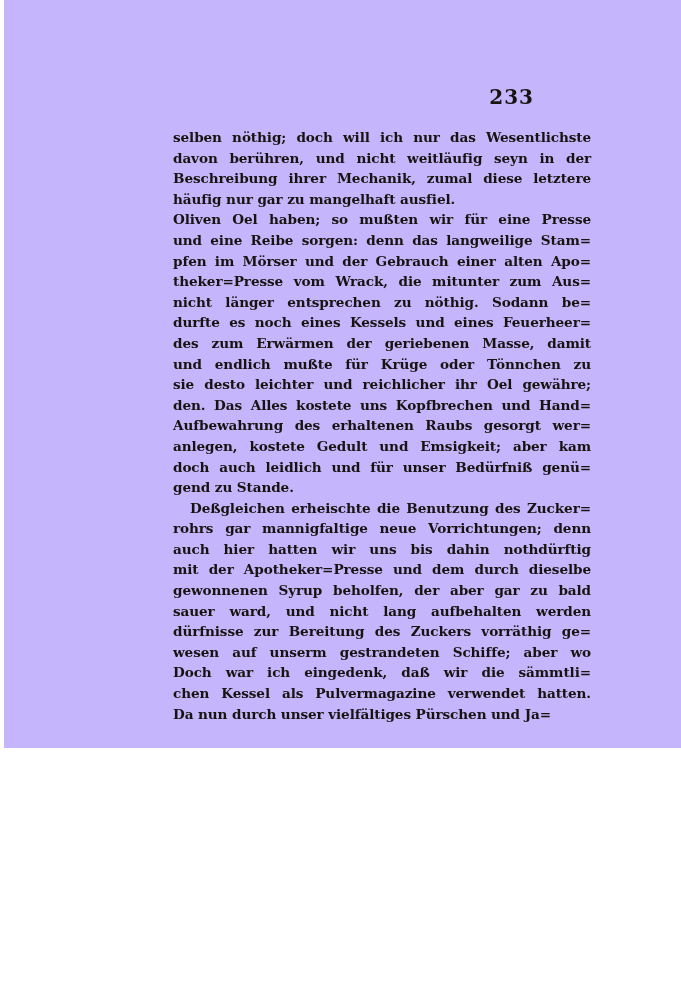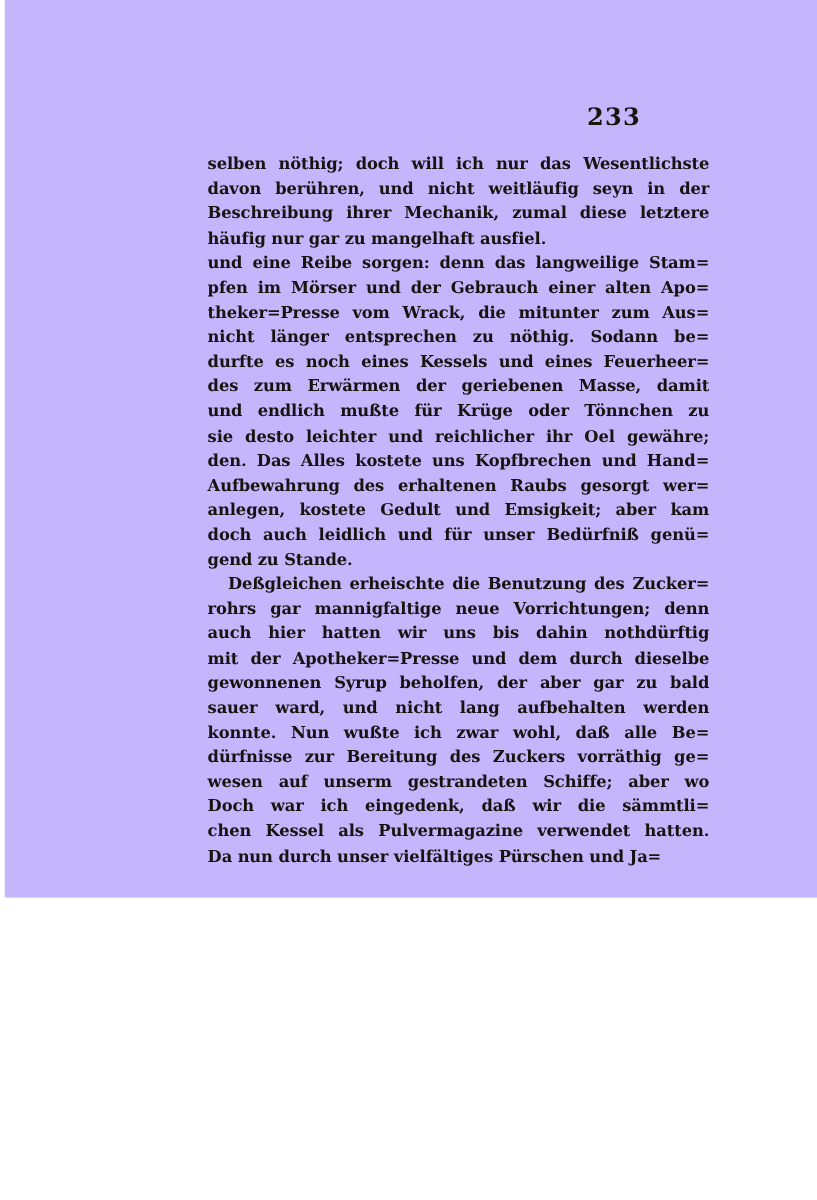--- a/index.html
+++ b/index.html
@@ -61,39 +61,39 @@
 </head>
 <body>
 
 <div class="scan-page">
   <div class="page-number">233</div>
   <div class="text-block">
       <div class="line">selben nöthig; doch will ich nur das Wesentlichste</div>
       <div class="line">davon berühren, und nicht weitläufig seyn in der</div>
       <div class="line">Beschreibung ihrer Mechanik, zumal diese letztere</div>
       <div class="line end">häufig nur gar zu mangelhaft ausfiel.</div>
+      <div class="line">Oliven Oel haben; so mußten wir für eine Presse</div>
       <div class="line">und eine Reibe sorgen: denn das langweilige Stam=</div>
       <div class="line">pfen im Mörser und der Gebrauch einer alten Apo=</div>
       <div class="line">theker=Presse vom Wrack, die mitunter zum Aus=</div>
       <div class="line">nicht länger entsprechen zu nöthig.  Sodann be=</div>
       <div class="line">durfte es noch eines Kessels und eines Feuerheer=</div>
       <div class="line">des zum Erwärmen der geriebenen Masse, damit</div>
       <div class="line">und endlich mußte für Krüge oder Tönnchen zu</div>
       <div class="line">sie desto leichter und reichlicher ihr Oel gewähre;</div>
       <div class="line">den.  Das Alles kostete uns Kopfbrechen und Hand=</div>
       <div class="line">Aufbewahrung des erhaltenen Raubs gesorgt wer=</div>
       <div class="line">anlegen, kostete Gedult und Emsigkeit;  aber kam</div>
       <div class="line">doch auch leidlich und für unser Bedürfniß genü=</div>
       <div class="line end">gend zu Stande.</div>
       <div class="line indent">Deßgleichen erheischte die Benutzung des Zucker=</div>
       <div class="line">rohrs gar mannigfaltige neue Vorrichtungen; denn</div>
       <div class="line">auch hier hatten wir uns bis dahin nothdürftig</div>
       <div class="line">mit der Apotheker=Presse und dem durch dieselbe</div>
       <div class="line">gewonnenen Syrup beholfen, der aber gar zu bald</div>
       <div class="line">sauer ward, und nicht lang aufbehalten werden</div>
-      <div class="line">konnte.  Nun wußte ich zwar wohl, daß alle Be=</div>
       <div class="line">dürfnisse zur Bereitung des Zuckers vorräthig ge=</div>
       <div class="line">wesen auf unserm gestrandeten Schiffe;  aber wo</div>
       <div class="line">Doch war ich eingedenk, daß wir die sämmtli=</div>
       <div class="line">chen Kessel als Pulvermagazine verwendet hatten.</div>
       <div class="line end">Da nun durch unser vielfältiges Pürschen und Ja=</div>
     </div>
 </div>
 
 </body></html>

